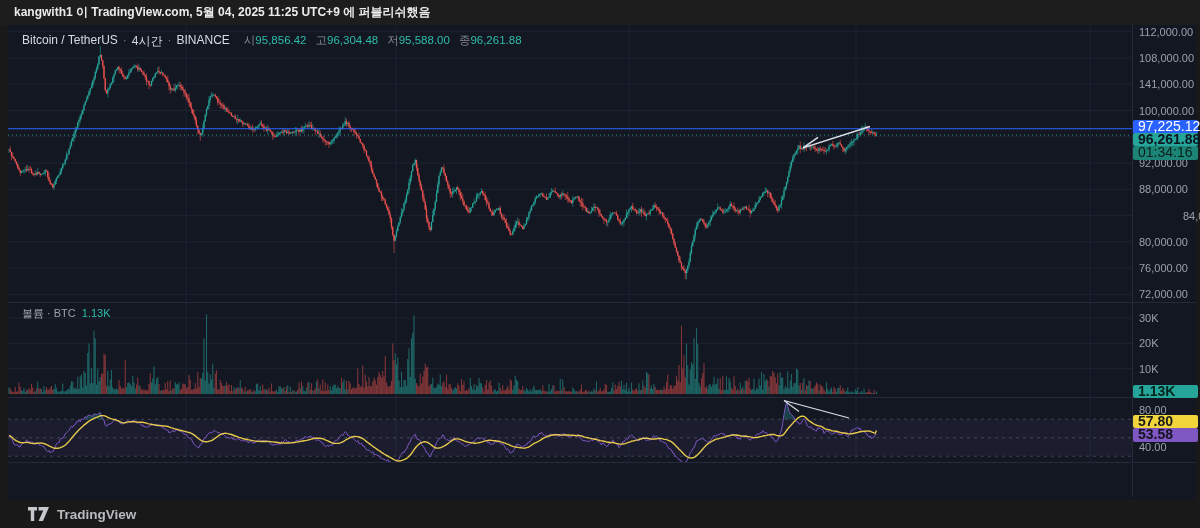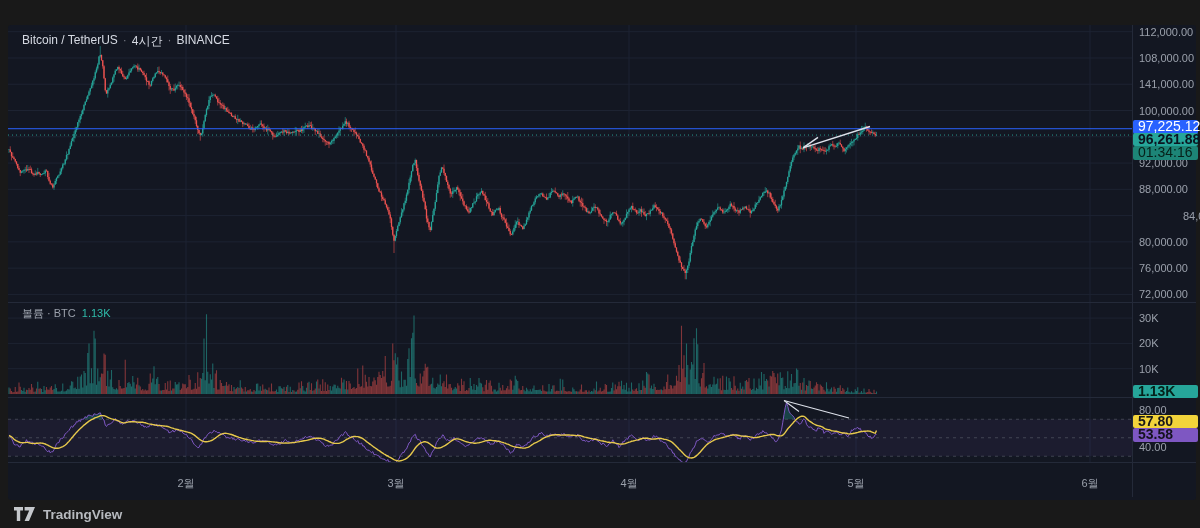--- a/index.html
+++ b/index.html
@@ -28,28 +28,31 @@
     white-space:nowrap;z-index:7;line-height:11.5px;}
   .badge.blue{background:#2962ff;color:#fff;top:95px;z-index:6;}
   .badge.last{background:#26a69a;color:#0b1520;font-weight:bold;top:107.5px;z-index:7;}
   .badge.countdown{background:#1d8577;color:#062019;top:121px;z-index:7;font-weight:normal;}
   .badge.vol{background:#26a69a;color:#05221b;font-weight:bold;top:359.5px;}
   .badge.yellow{background:#f2d43b;color:#191919;font-weight:bold;top:389.5px;}
   .badge.purple{background:#7e57c2;color:#14121f;font-weight:bold;top:403px;}
   .time-axis{position:absolute;left:8px;top:462px;width:1124px;height:35px;z-index:6;}
   .month-label{position:absolute;top:14px;font-size:11px;color:#9aa0ab;width:30px;text-align:center;}
   .footer{position:absolute;left:0;top:500px;width:1200px;height:28px;background:#191919;z-index:6;
-    display:flex;align-items:center;padding-left:14px;box-sizing:border-box;}
+    display:flex;align-items:center;padding-left:28px;box-sizing:border-box;}
   .footer .brand{color:#b7babf;font-size:13.5px;font-weight:bold;margin-left:7px;}
   .tv-logo svg{display:block;}
 </style>
 </head>
 <body>
 
 <div id="stage">
+  <div class="topbar">
+    <span>kangwith1 이 TradingView.com, 5월 04, 2025 11:25 UTC+9 에 퍼블리쉬했음</span>
+  </div>
 
   <div class="card"></div>
 
   <svg id="chart" width="1200" height="528" viewBox="0 0 1200 528" xmlns="http://www.w3.org/2000/svg">
       <defs>
         <clipPath id="clipMain">
           <rect x="8" y="25" width="1124" height="277"></rect>
         </clipPath>
         <clipPath id="clipVol">
           <rect x="8" y="303" width="1124" height="91.5"></rect>
@@ -101,20 +104,26 @@
       <line x1="784" y1="400.4725" x2="849" y2="417.955" stroke="#dde1ea" stroke-width="1.1"></line>
       <line x1="784" y1="400.4725" x2="799" y2="411.48" stroke="#dde1ea" stroke-width="1.1"></line>
     </svg>
 
   <div class="symbol-header">
     <span>Bitcoin / TetherUS</span>
     <span class="dot">·</span>
     <span>4시간</span>
     <span class="dot">·</span>
     <span>BINANCE</span>
+    <span class="ohlc">
+      <span class="pair"><span class="k">시</span><span class="v">95,856.42</span></span>
+      <span class="pair"><span class="k">고</span><span class="v">96,304.48</span></span>
+      <span class="pair"><span class="k">저</span><span class="v">95,588.00</span></span>
+      <span class="pair"><span class="k">종</span><span class="v">96,261.88</span></span>
+    </span>
   </div>
 
   <div class="pane-label" style="left:22px;top:306px;">
     <span>볼륨 · BTC</span><span class="teal">1.13K</span>
   </div>
 
 
   <div class="axis" id="price-axis" style="left:1132px;top:25px;width:64px;height:437px;">
     <div class="badge blue">97,225.12</div>
     <div class="badge last">96,261.88</div>
@@ -132,27 +141,20 @@
       <div class="axis-label" style="top: 210.86px; text-align: right;">80,000.00</div>
       <div class="axis-label" style="top: 237.13px;">76,000.00</div>
       <div class="axis-label" style="top: 263.4px;">72,000.00</div>
       <div class="axis-label" style="top: 287.1px;">30K</div>
       <div class="axis-label" style="top: 312.4px;">20K</div>
       <div class="axis-label" style="top: 337.7px;">10K</div>
       <div class="axis-label" style="top: 379px;">80.00</div>
       <div class="axis-label" style="top: 416px;">40.00</div>
     </div>
 
-  <div class="time-axis" id="time-axis">
-      <div class="month-label" style="left: 163px;">2월</div>
-      <div class="month-label" style="left: 373px;">3월</div>
-      <div class="month-label" style="left: 606px;">4월</div>
-      <div class="month-label" style="left: 833px;">5월</div>
-      <div class="month-label" style="left: 1067px;">6월</div>
-    </div>
 
   <div class="footer">
     <span class="tv-logo">
       <svg width="22" height="14" viewBox="0 0 22 14">
           <path fill="#c5c8cc" d="M0 0h9v3.6H6.2V14H2.8V3.6H0z"></path>
           <path fill="#c5c8cc" d="M10.6 0H21l-6 14h-4.4L15.2 3.6h-4.6z"></path>
         </svg>
     </span>
     <span class="brand">TradingView</span>
   </div>

